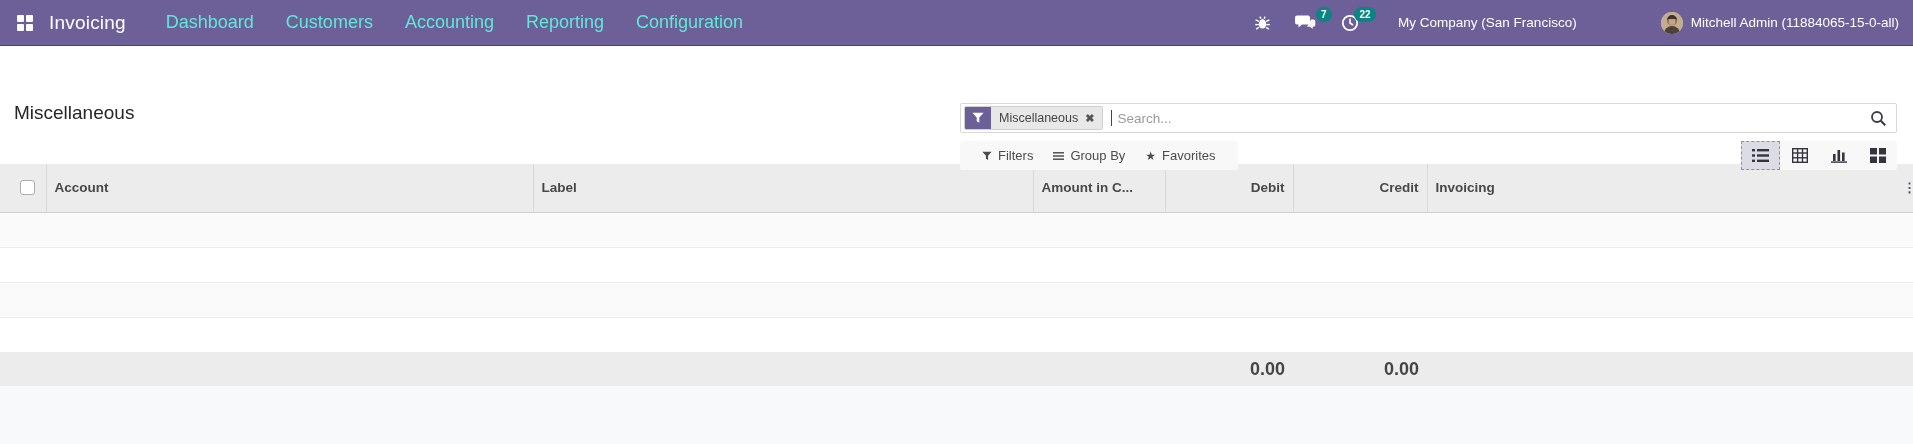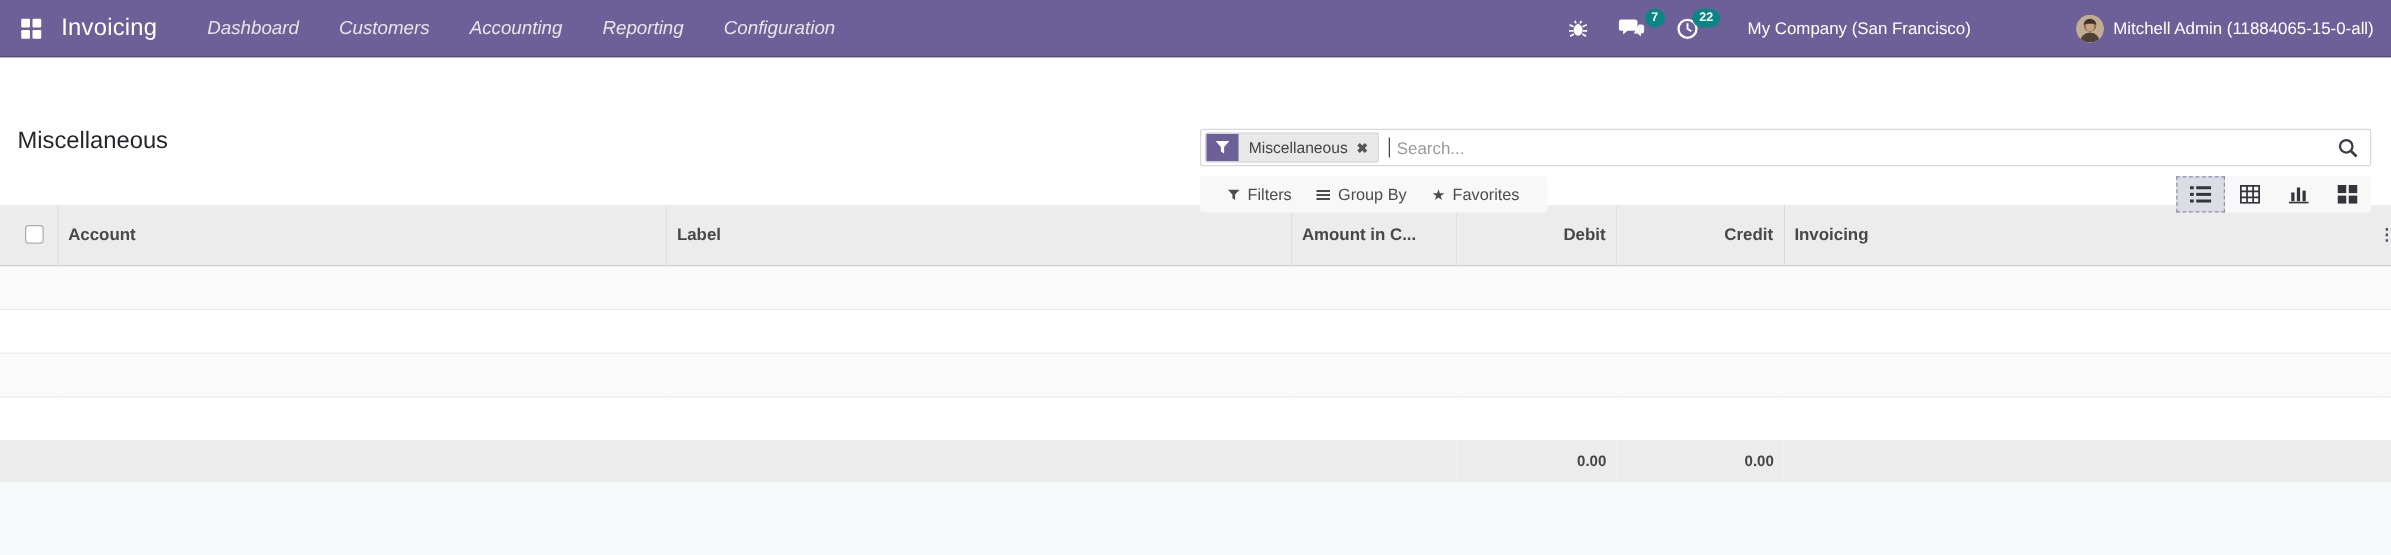--- a/index.html
+++ b/index.html
@@ -9,22 +9,22 @@
   
   .topbar { position:relative; height:46px; background:#6d6098;
     border-bottom:1px solid #4a4169; display:flex; align-items:center;
     color:#fff; padding:0 14px; }
   .apps-btn { width:22px; height:22px; display:flex; align-items:center;
     justify-content:center; cursor:pointer; }
   .apps-grid { display:grid; grid-template-columns:7px 7px; grid-gap:2px; }
   .apps-grid span { width:7px; height:7px; background:#fff; border-radius:1px; }
   .brand { font-size:19px; margin-left:13px; margin-right:24px; letter-spacing:.2px; }
   .menu { display:flex; align-items:center; height:100%; }
-  .menu-item { font-size:15px; padding:0 16px; height:100%; display:flex;
-    align-items:center; cursor:pointer; color:#e5e5e5;font-style:italic; }
+  .menu-item { font-size:18px; padding:0 16px; height:100%; display:flex;
+    align-items:center; cursor:pointer; color:#5eead4; }
 
   .systray { margin-left:auto; display:flex; align-items:center; height:100%; }
   .tray-icon { position:relative; padding:0 12px; height:100%; display:flex;
     align-items:center; cursor:pointer; }
   .badge { position:absolute; top:7px; right:-4px; background:#0a8583;
     color:#fff; font-size:10px; font-weight:bold; line-height:1;
     padding:2.5px 5.5px; border-radius:9px; }
   .company { font-size:13.5px; margin-left:26px; cursor:pointer;text-align:right; }
   .user-block { display:flex; align-items:center; margin-left:84px; cursor:pointer; }
   .avatar { width:22px; height:22px; border-radius:50%; overflow:hidden;
@@ -78,21 +78,21 @@
     text-overflow:ellipsis; cursor:pointer; }
   thead th:first-child { border-left:0; padding-left:20px; cursor:default; }
   thead th.num { text-align:right; }
   thead th.opt { border-left:0; padding:0; text-align:center; color:#44566b;
     font-size:13px; cursor:pointer; }
   .hdr-checkbox { width:15px; height:15px; border:1px solid #adadad;
     border-radius:3px; background:#fff; display:block; cursor:pointer; }
   tbody tr { height:35px; border-bottom:1px solid #ececec; }
   tbody tr.odd { background:#fafafa; }
   tbody tr.even { background:#ffffff; }
-  tfoot td { height:34px; background:#ececec; font-size:12px; font-weight:bold;
+  tfoot td { height:34px; background:#ececec; font-size:18px; font-weight:bold;
     color:#454545; padding:0 8px; }
   tfoot td.num { text-align:right; }
   .bottom-space { height:70px; background:#f8f9fa; }
 </style>
 </head>
 <body>
 
 <nav class="topbar">
   <div class="apps-btn">
     <div class="apps-grid">

